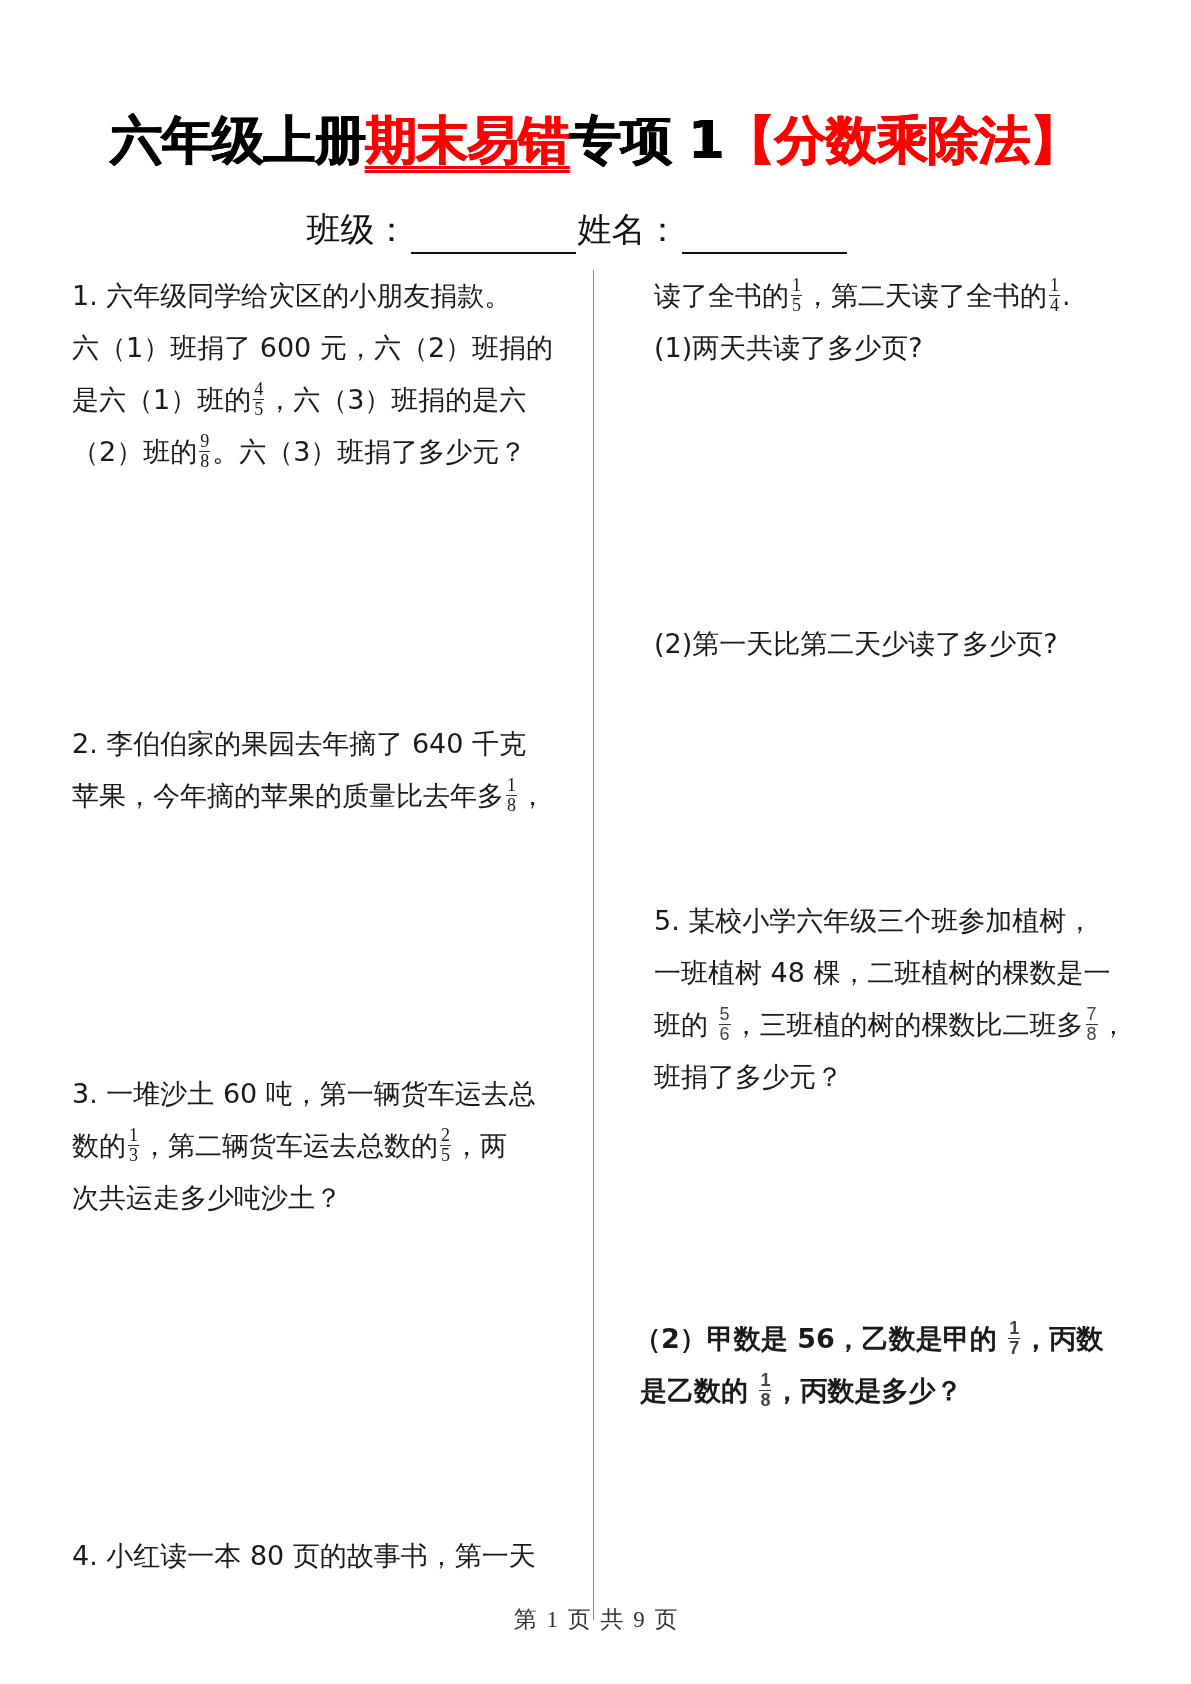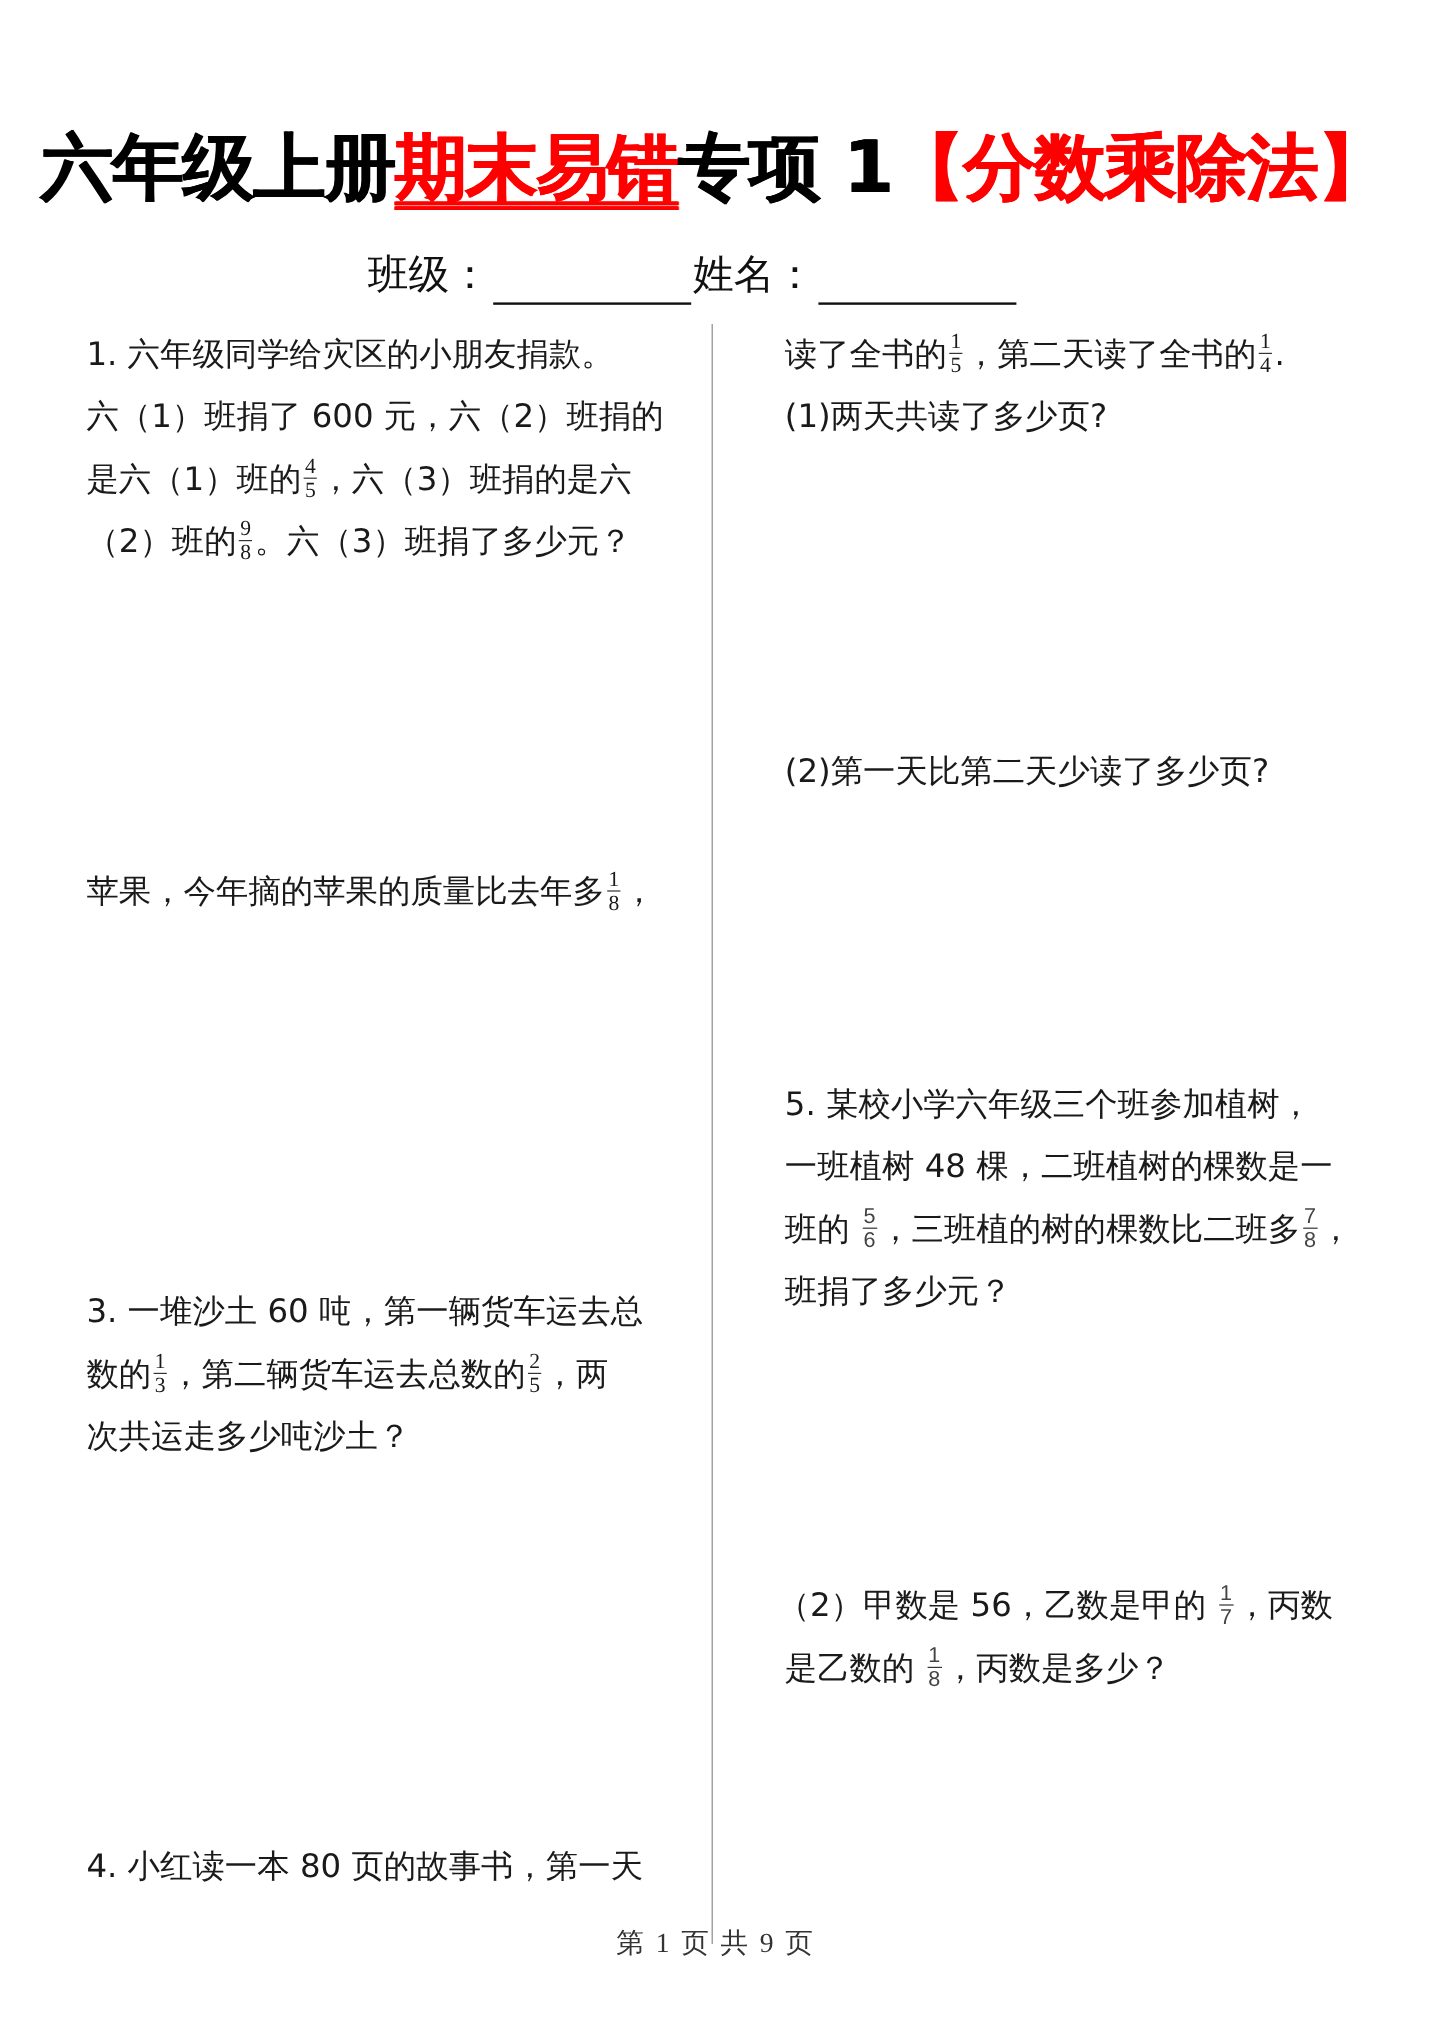--- a/index.html
+++ b/index.html
@@ -4,21 +4,21 @@
   <style>
     html, body { margin: 0; padding: 0; background: #ffffff; }
     body {
       width: 1191px; height: 1684px; position: relative; overflow: hidden;
       font-family: "DejaVu Sans", "Liberation Sans", sans-serif;
       color: #1a1a1a;
     }
     .title {
       position: absolute; left: 0; top: 102px; width: 1191px;
       text-align: center; white-space: nowrap;
-      font-size: 60px; font-weight: 900; letter-spacing: -1px;
+      font-size: 52px; font-weight: 900; letter-spacing: -1px;
       line-height: 76px; color: #000;
       text-shadow: 0.6px 0 0 currentColor, -0.6px 0 0 currentColor;
     }
     .title .red { color: #ff0000; }
     .title .uline {
       color: #ff0000;
       text-decoration: underline double #ff0000;
       text-decoration-thickness: 3px;
       text-underline-offset: 8px;
     }
@@ -74,20 +74,21 @@
         <span class="num">4</span>
         <span>5</span>
       </span><span>，六（3）班捐的是六</span></div>
   <div><span>（2）班的</span><span class="frac">
         <span class="num">9</span>
         <span>8</span>
       </span><span>。六（3）班捐了多少元？</span></div>
 </div>
 
 <div class="q left" style="top:718px;">
+  <div>2.  李伯伯家的果园去年摘了 640 千克</div>
   <div><span>苹果，今年摘的苹果的质量比去年多</span><span class="frac">
         <span class="num">1</span>
         <span>8</span>
       </span><span>，</span></div>
 </div>
 
 <div class="q left" style="top:1068px;">
   <div>3. 一堆沙土 60 吨，第一辆货车运去总</div>
   <div><span>数的</span><span class="frac">
         <span class="num">1</span>
@@ -121,21 +122,21 @@
   <div><span>班的 </span><span class="frac sans">
         <span class="num">5</span>
         <span>6</span>
       </span><span>，三班植的树的棵数比二班多</span><span class="frac sans">
         <span class="num">7</span>
         <span>8</span>
       </span><span>，</span></div>
   <div>班捐了多少元？</div>
 </div>
 
-<div class="q right" style="top:1313px; left:612px;">
+<div class="q right" style="top:1313px; left:598px;font-weight:bold;">
   <div><span>（2）甲数是 56，乙数是甲的 </span><span class="frac sans">
         <span class="num">1</span>
         <span>7</span>
       </span><span>，丙数</span></div>
   <div style="padding-left:6px;"><span>是乙数的 </span><span class="frac sans">
         <span class="num">1</span>
         <span>8</span>
       </span><span>，丙数是多少？</span></div>
 </div>
 

